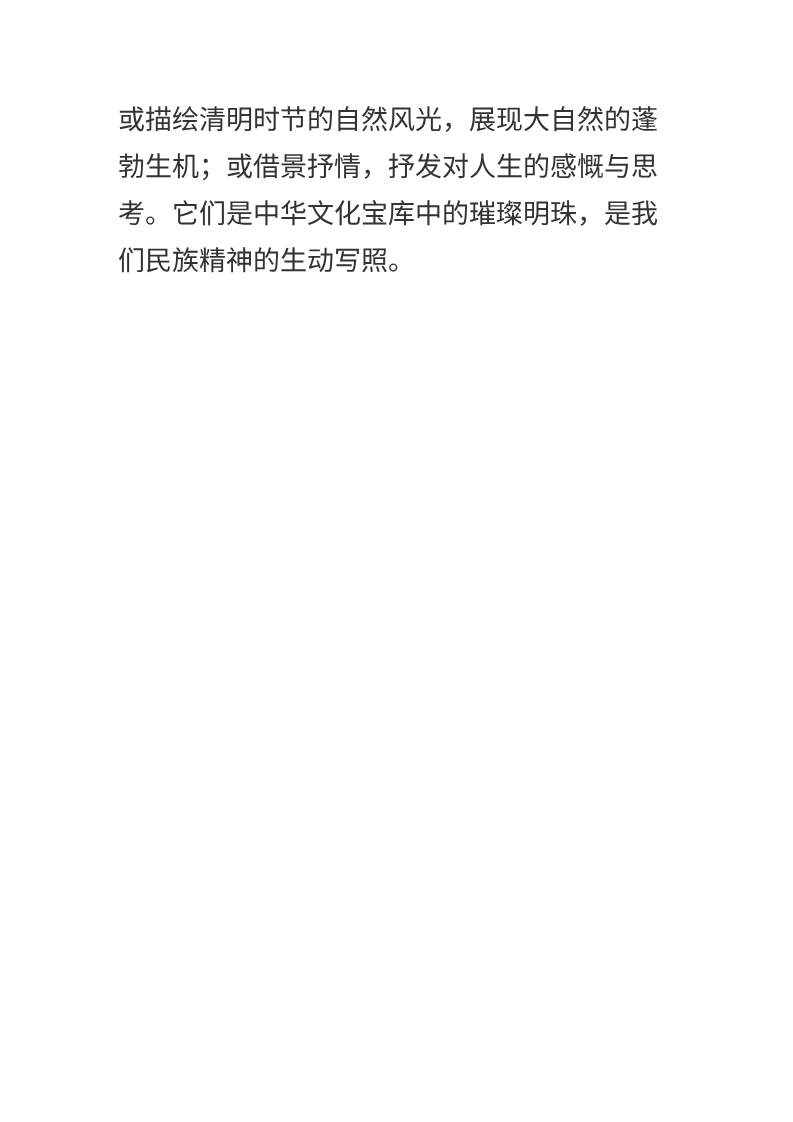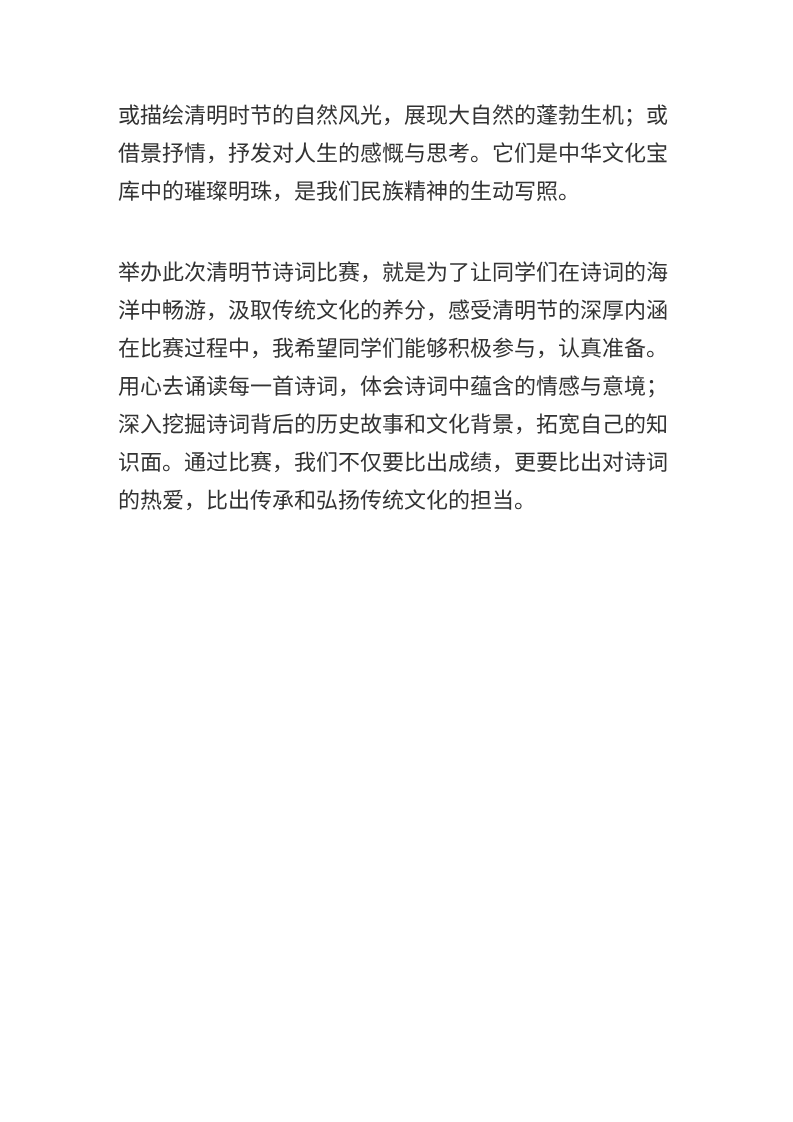--- a/index.html
+++ b/index.html
@@ -13,33 +13,32 @@
     position: relative;
     overflow: hidden;
     font-family: "Liberation Sans", "DejaVu Sans", sans-serif;
   }
   .doc-page {
     position: absolute;
     left: 118px;
     top: 97px;
     width: 560px;
     color: #333333;
-    font-size: 22px;
-    line-height: 38px;
+    font-size: 27px;
+    line-height: 47px;
     text-align: left;
     letter-spacing: 0;
     word-break: break-all;
   }
   .doc-page p {
     margin: 0 0 43px 0;
     padding: 0;
   }
   .doc-page p:last-child {
     margin-bottom: 0;
   }
 </style>
 </head>
 <body>
 
 <div class="doc-page">
   <p>或描绘清明时节的自然风光，展现大自然的蓬勃生机；或借景抒情，抒发对人生的感慨与思考。它们是中华文化宝库中的璀璨明珠，是我们民族精神的生动写照。</p>
-  <p>举办此次清明节诗词比赛，就是为了让同学们在诗词的海洋中畅游，汲取传统文化的养分，感受清明节的深厚内涵在比赛过程中，我希望同学们能够积极参与，认真准备。用心去诵读每一首诗词，体会诗词中蕴含的情感与意境；深入挖掘诗词背后的历史故事和文化背景，拓宽自己的知识面。通过比赛，我们不仅要比出成绩，更要比出对诗词的热爱，比出传承和弘扬传统文化的担当。</p>
 </div>
 
 </body></html>

